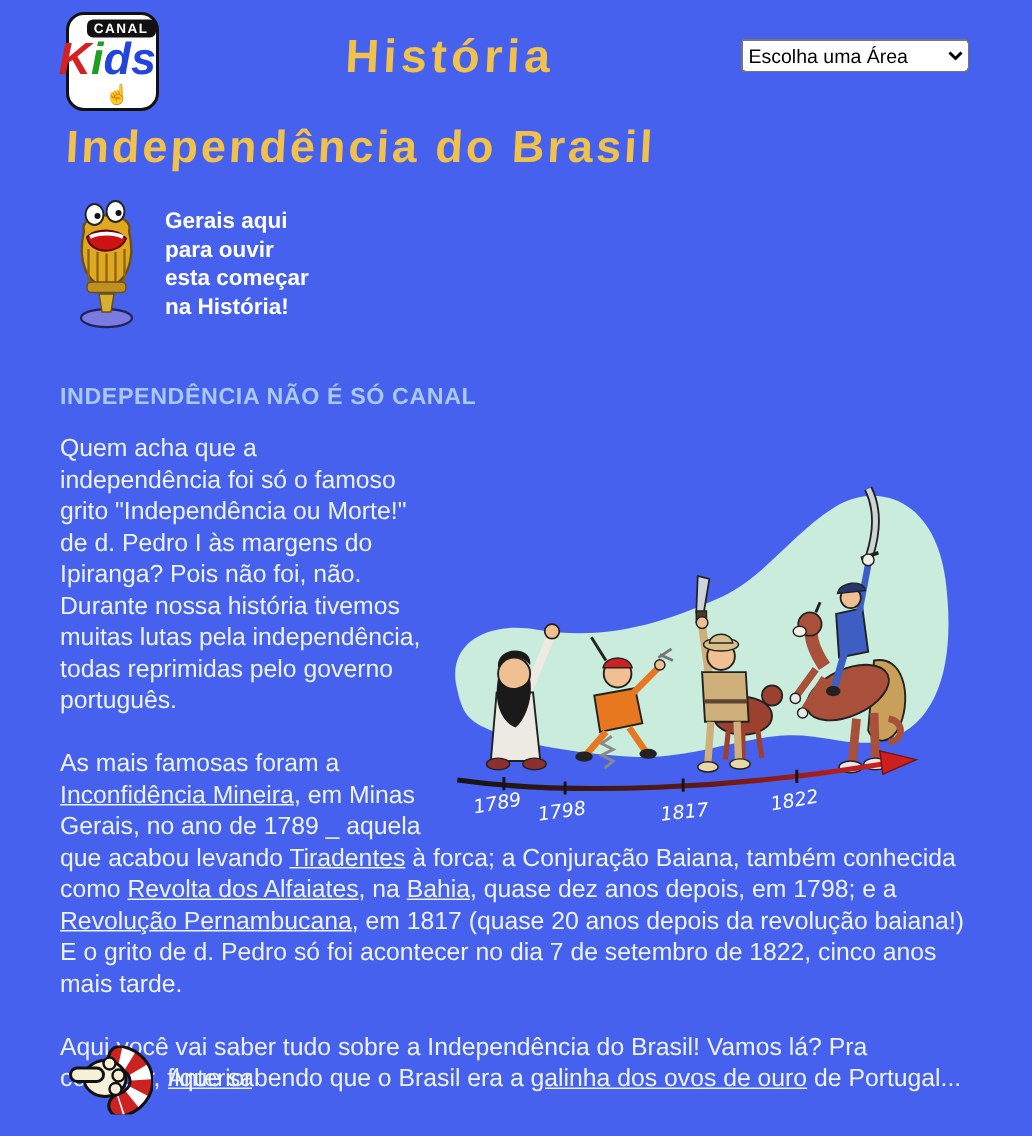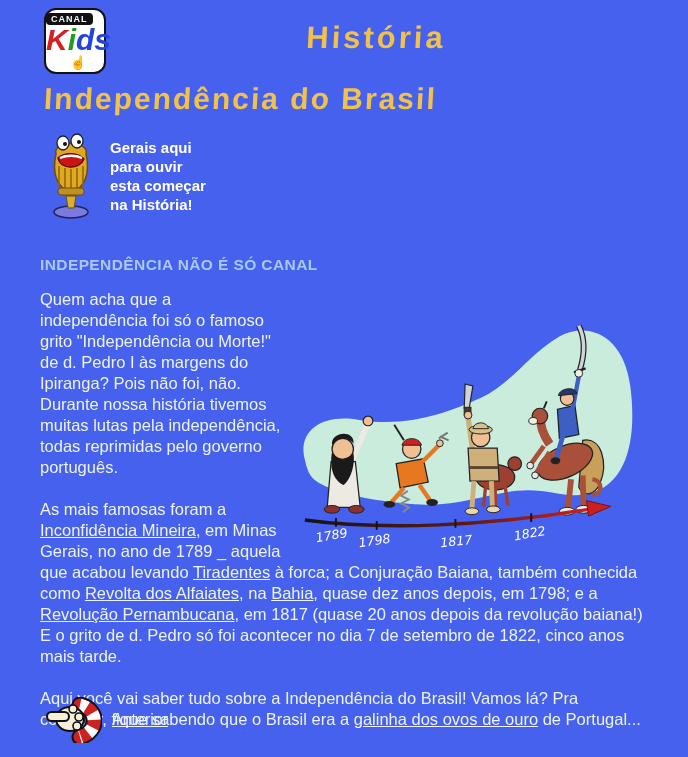--- a/index.html
+++ b/index.html
@@ -6,21 +6,21 @@
   html,body { margin:0; padding:0; background:#4661ee; }
   .page {
     position:relative; width:688px; height:757px; margin:0 auto;
     background:#4661ee; overflow:hidden;
     font-family:"Liberation Sans", sans-serif;
   }
   
   .header { display:flex; align-items:flex-start; padding:8px 42px 0 44px; }
   .logo {
     width:62px; height:66px; background:#ffffff; border:2px solid #111;
-    border-radius:12px; display:flex; flex-direction:column; align-items:flex-start;
+    border-radius:12px; display:flex; flex-direction:column; align-items:flex-end;
     padding-top:3px; position:relative; cursor:pointer; flex:0 0 auto;
   }
   .logo-banner {
     background:#111; color:#fff; font-weight:bold; font-size:9px;
     letter-spacing:1px; padding:1px 5px; border-radius:4px;
   }
   .logo-kids { font-size:30px; font-weight:bold; line-height:30px; font-style:italic; }
   .logo-kids .k0 { color:#d42222; }
   .logo-kids .k1 { color:#1d9e1d; }
   .logo-kids .k2 { color:#2244dd; }
@@ -65,20 +65,23 @@
 
   <div class="header">
     <div class="logo">
       <div class="logo-banner">CANAL</div>
       <div class="logo-kids" id="logo-kids"><span class="k0">K</span><span class="k1">i</span><span class="k2">d</span><span class="k3">s</span></div>
       <div class="logo-hand">☝</div>
     </div>
     <div class="title-wrap">
       <div class="page-title">História</div>
     </div>
+    <select class="area-select">
+      <option>Escolha uma Área</option>
+    </select>
   </div>
 
   <div class="subtitle">Independência do Brasil</div>
 
   <div class="radio">
     <svg width="50" height="88" viewBox="0 0 50 88">
 
       <ellipse cx="25" cy="80" rx="17" ry="6" fill="#7a7ae0" stroke="#23235a" stroke-width="1.5"></ellipse>
       <path d="M20 64 L30 64 L28 76 L22 76 Z" fill="#d8b030" stroke="#6a4e10" stroke-width="1"></path>
 

